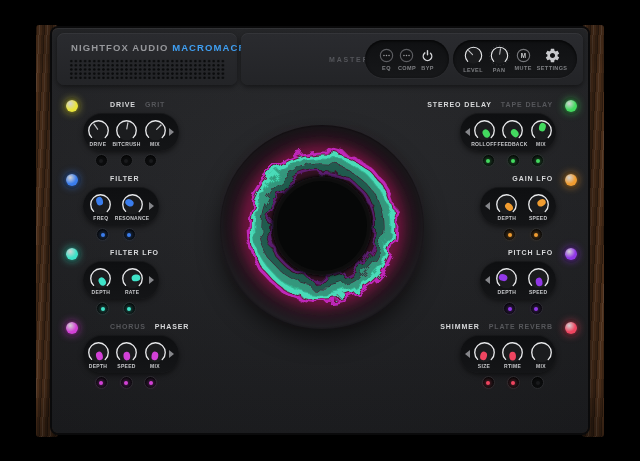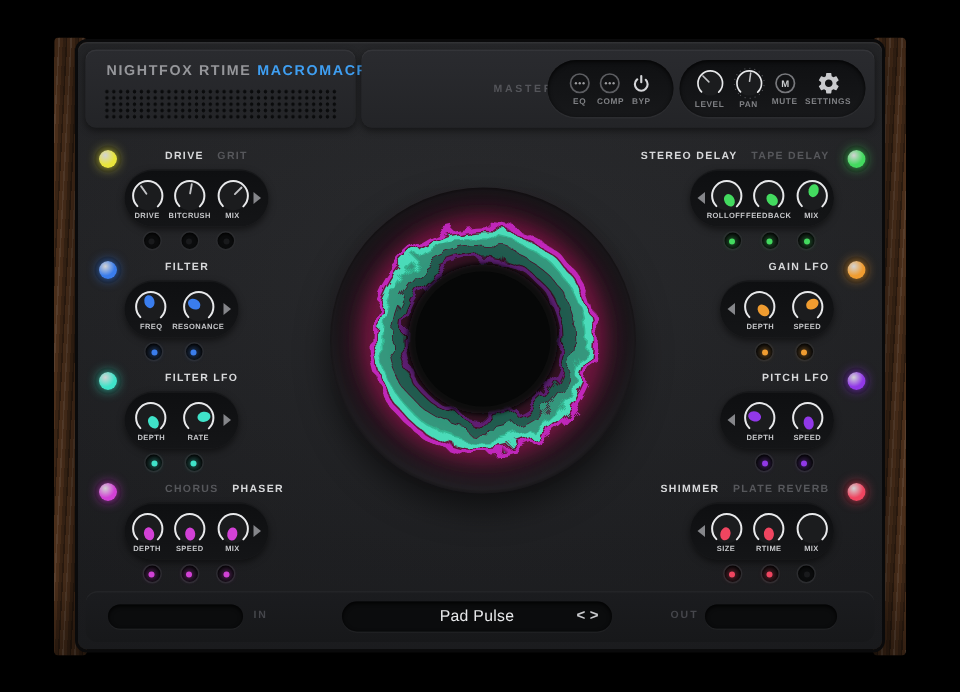--- a/index.html
+++ b/index.html
@@ -106,21 +106,21 @@
 </head>
 <body>
 
 <div id="stage">
   <div class="wood" id="wood-left"></div>
   <div class="wood" id="wood-right"></div>
 
   <div id="face">
 
     <div class="hpanel" id="header-left">
-      <div id="brand"><span>NIGHTFOX RTIME </span><span class="product">MACROMACRO</span></div>
+      <div id="brand"><span>NIGHTFOX AUDIO </span><span class="product">MACROMACRO</span></div>
       <div id="grille"></div>
     </div>
 
     <div class="hpanel" id="header-right">
       <span id="master-label">MASTER</span>
 
       <div class="pill" id="master-toggles">
         <div class="mitem">
           <svg class="micon" viewBox="0 0 24 24">
             <circle cx="12" cy="12" r="8.7" fill="none" stroke="#5c5d61" stroke-width="1.6"></circle>
@@ -492,28 +492,15 @@
           <circle cx="102" cy="101" r="70" fill="none" stroke="#49e6c0" stroke-width="5" opacity="0.95"></circle>
           <circle cx="102" cy="101" r="65" fill="none" stroke="#2fae89" stroke-width="7" opacity="0.85"></circle>
           <circle cx="102" cy="101" r="58" fill="none" stroke="#1d6e58" stroke-width="6" opacity="0.8"></circle>
           <circle cx="102" cy="101" r="53" fill="none" stroke="#7e2bb0" stroke-width="2.5" opacity="0.55"></circle>
         </g>
         <circle cx="102" cy="101" r="50" fill="#070808" filter="url(#blurSm)"></circle>
         <circle cx="102" cy="101" r="45" fill="#060707"></circle>
       </svg>
     </div>
 
-    <div id="footer">
-      <div class="meter" id="meter-in"></div>
-      <span class="iolabel" id="in-label">IN</span>
-      <div id="preset">
-        <span id="preset-name">Pad Pulse</span>
-        <span id="preset-nav">
-          <span>&lt;</span>
-          <span>&gt;</span>
-        </span>
-      </div>
-      <span class="iolabel" id="out-label">OUT</span>
-      <div class="meter" id="meter-out"></div>
-    </div>
 
   </div>
 </div>
 
 </body></html>

